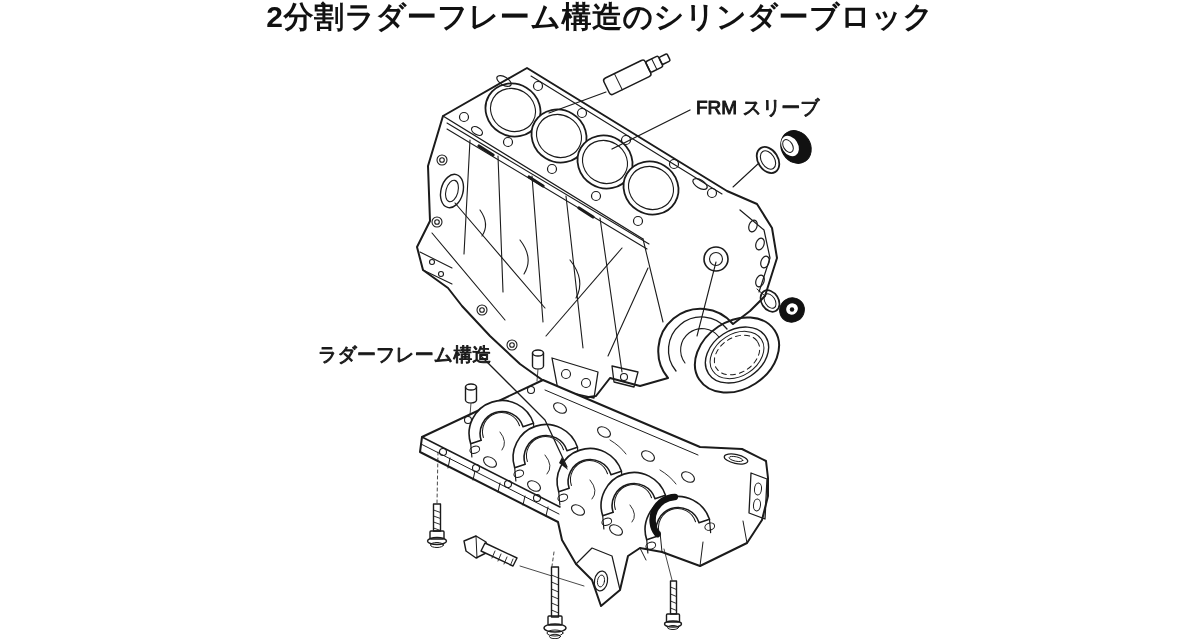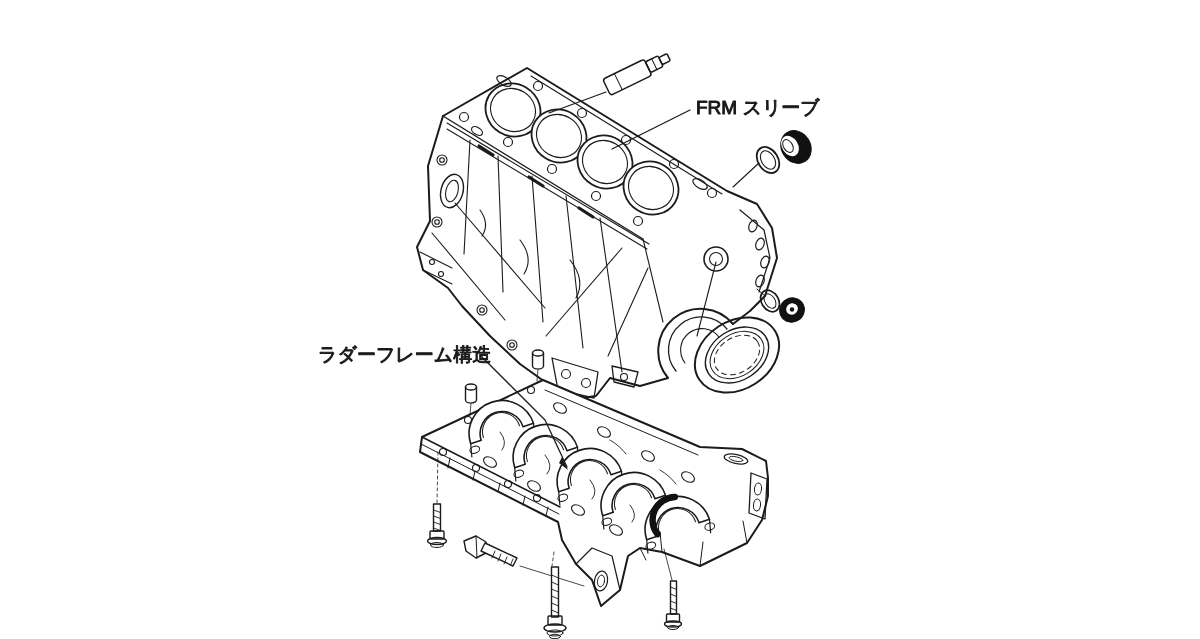--- a/index.html
+++ b/index.html
@@ -21,20 +21,21 @@
   .callout{
     font-size:19px;font-weight:500;fill:#161616;
     font-family:"Liberation Sans","DejaVu Sans",sans-serif;
   }
 </style>
 </head>
 <body>
 
 <div class="stage">
 
+  <div class="fig-title">2分割ラダーフレーム構造のシリンダーブロック</div>
 
   <svg width="1200" height="639" viewBox="0 0 1200 639" stroke="#1b1b1b" fill="none" stroke-linecap="round" stroke-linejoin="round">
 
     <defs>
       <g id="saddle">
         <path d="M-33,10 A33,33 0 1 1 33,10 L22,10 A22,22 0 1 0 -22,10 Z" fill="#ffffff" stroke-width="1.6"></path>
         <path d="M-19,8 A19,19 0 1 1 19,8" stroke-width="1"></path>
         <path d="M-33,10 L-36,23 M33,10 L30,23" stroke-width="1.2"></path>
         <ellipse cx="-31" cy="17" rx="5" ry="3.5" stroke-width="1"></ellipse>
         <ellipse cx="31" cy="17" rx="5" ry="3.5" stroke-width="1"></ellipse>

